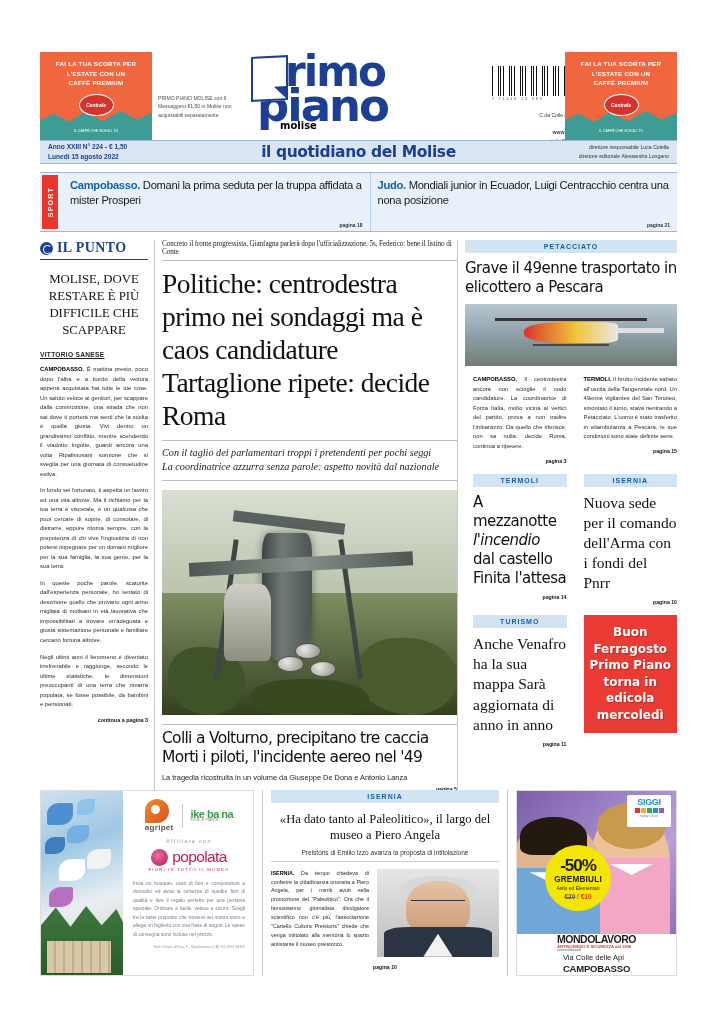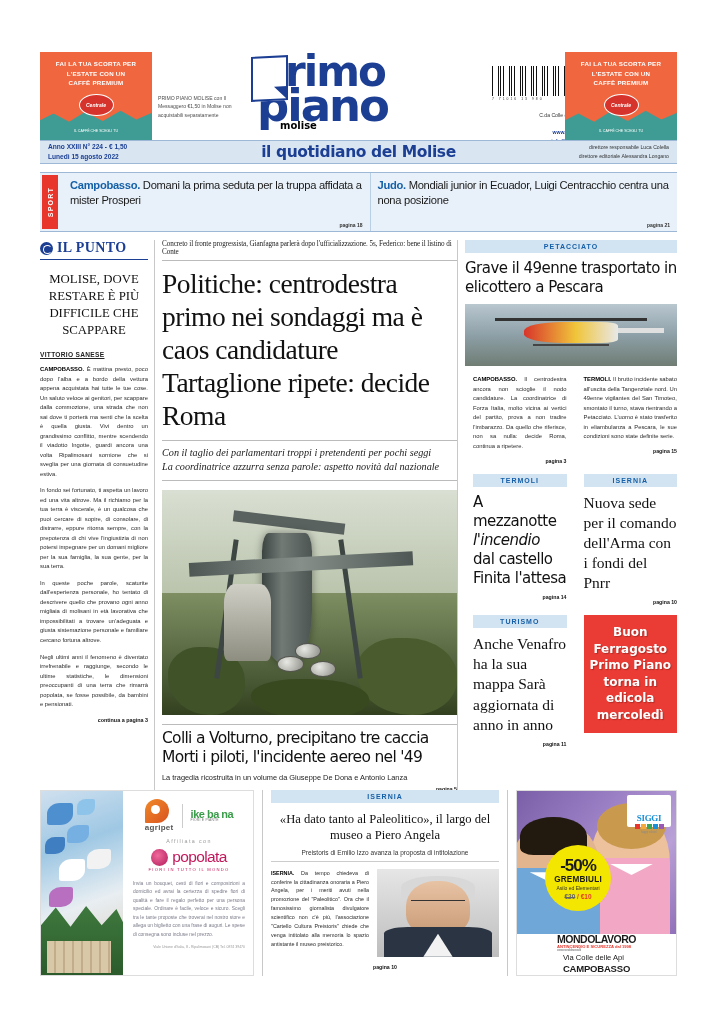--- a/index.html
+++ b/index.html
@@ -283,21 +283,21 @@
   .kid-girl { position: absolute; right: 4%; top: 14%; width: 50%; height: 86%;
               background: linear-gradient(180deg,#edc19c 0 38%, #f2a8c4 38% 100%);
               border-radius: 42% 42% 0 0; }
   .kid-girl-hair { position: absolute; right: 6%; top: 8%; width: 44%; height: 32%;
                    border-radius: 50%; background: #c99a4e; }
   .collar1 { position: absolute; left: 8%; top: 56%; width: 30%; height: 8%; background: #fff;
              clip-path: polygon(0 0,100% 0,50% 100%); }
   .collar2 { position: absolute; right: 14%; top: 50%; width: 28%; height: 8%; background: #fff;
              clip-path: polygon(0 0,100% 0,50% 100%); }
   .siggi { position: absolute; right: 5px; top: 4px; width: 44px; height: 32px; background: #fff;
-           border-radius: 2px; text-align: center; padding-top: 18px; font-family: Liberation Serif, serif; }
+           border-radius: 2px; text-align: center; padding-top: 2px; }
   .siggi-name { font-size: 9px; font-weight: bold; color: #1b8fd6; letter-spacing: -0.3px; }
   .siggi-blocks { display: flex; justify-content: center; gap: 1px; margin-top: 1px; }
   .siggi-blocks i { width: 5px; height: 5px; display: block; }
   .siggi-sub { font-size: 3px; color: #888; margin-top: 1px; }
   .badge-50 { position: absolute; left: 28px; top: 54px; width: 66px; height: 66px; border-radius: 50%;
               background: #f3e600; display: flex; flex-direction: column; align-items: center;
               justify-content: center; text-align: center; }
   .badge-50 .b1t { font-size: 17px; font-weight: bold; color: #1a1a1a; line-height: 1; letter-spacing: -1px; }
   .badge-50 .b2t { font-size: 8.2px; font-weight: bold; color: #1a1a1a; letter-spacing: 0.2px; margin-top: 1px; }
   .badge-50 .b3t { font-size: 5px; color: #333; margin-top: 1px; }

